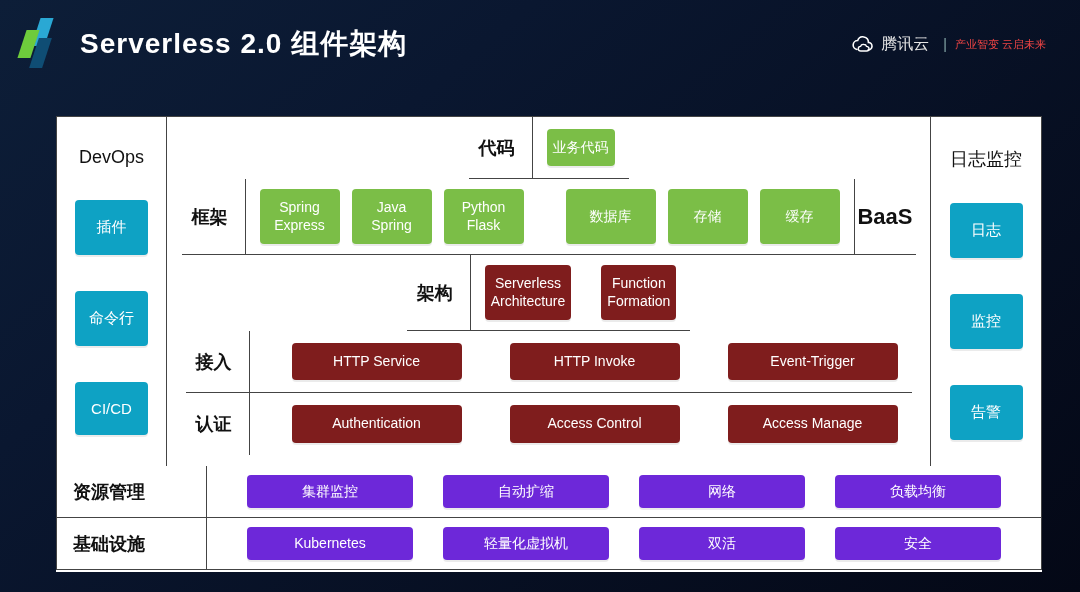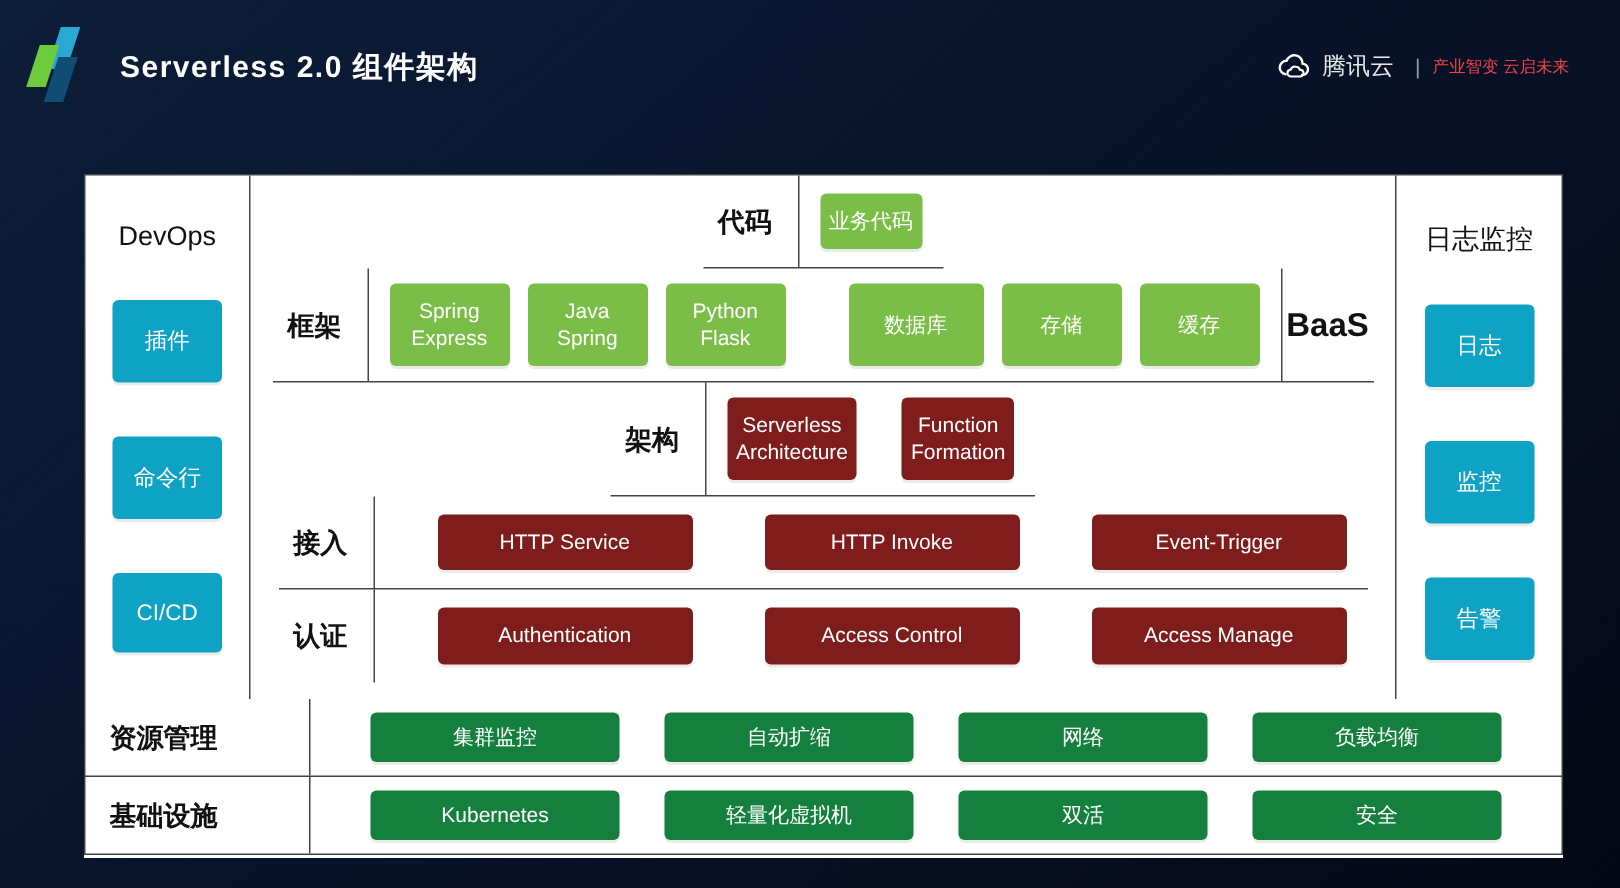--- a/index.html
+++ b/index.html
@@ -10,21 +10,21 @@
     color: #fff;
     position: relative;
   }
   .header { display: flex; align-items: center; justify-content: space-between;
     padding: 18px 34px 0 18px; }
   .title-area { display: flex; align-items: center; gap: 18px; }
   .logo-mark { width: 44px; height: 52px; position: relative; flex-shrink: 0; }
   .logo-mark .bar1 { position: absolute; width: 13px; height: 28px; background: #2aa8d4; top: 0; left: 18px; transform: skew(-18deg); }
   .logo-mark .bar2 { position: absolute; width: 13px; height: 28px; background: #6ecb3c; top: 12px; left: 4px; transform: skew(-18deg); }
   .logo-mark .bar3 { position: absolute; width: 13px; height: 30px; background: #0f4d74; top: 20px; left: 16px; transform: skew(-18deg); }
-  .slide-title { font-size: 20px; font-weight: 700; letter-spacing: 1px; }
+  .slide-title { font-size: 28px; font-weight: 700; letter-spacing: 1px; }
   .brand-area { display: flex; align-items: center; gap: 4px; font-size: 14px; color: #e6e6e6; }
   .cloud-icon { display: inline-flex; }
   .brand-name { font-size: 16px; font-weight: 500; margin-left: 4px; margin-right: 6px; }
   .brand-sep { color: #8aa; margin: 0 4px; }
   .brand-tag { font-size: 11px; color: #ef4444; }
 
   .diagram {
     position: absolute; left: 56px; right: 38px; top: 116px; bottom: 20px;
     background: #fff; color: #111;
   }
@@ -70,21 +70,21 @@
   }
 
   .pill {
     border-radius: 4px; color: #fff; text-align: center;
     padding: 10px 6px; font-size: 14px; line-height: 1.25;
     flex: 1; display: flex; align-items: center; justify-content: center;
     box-shadow: 0 2px 0 rgba(0,0,0,.08);
   }
   .pill.green { background: #7bbe47; }
   .pill.cyan  { background: #7f1d1d; }
-  .pill.blue  { background: #15803d; }
+  .pill.blue  { background: #6d28d9; }
   .pill.wide  { min-width: 170px; margin-left: 28px; }
 
   
   .r-code  { grid-template-columns: 64px 1fr; }
   .r-fw    { grid-template-columns: 64px 1fr 62px; }
   .r-arch  { grid-template-columns: 64px 1fr; }
   .r-acc   { grid-template-columns: 64px 1fr; }
   .r-auth  { grid-template-columns: 64px 1fr; }
 
   

